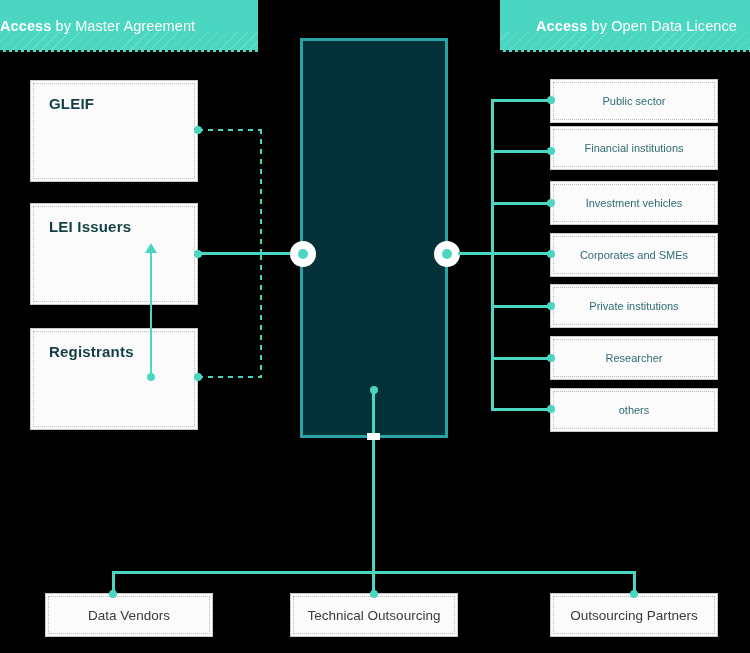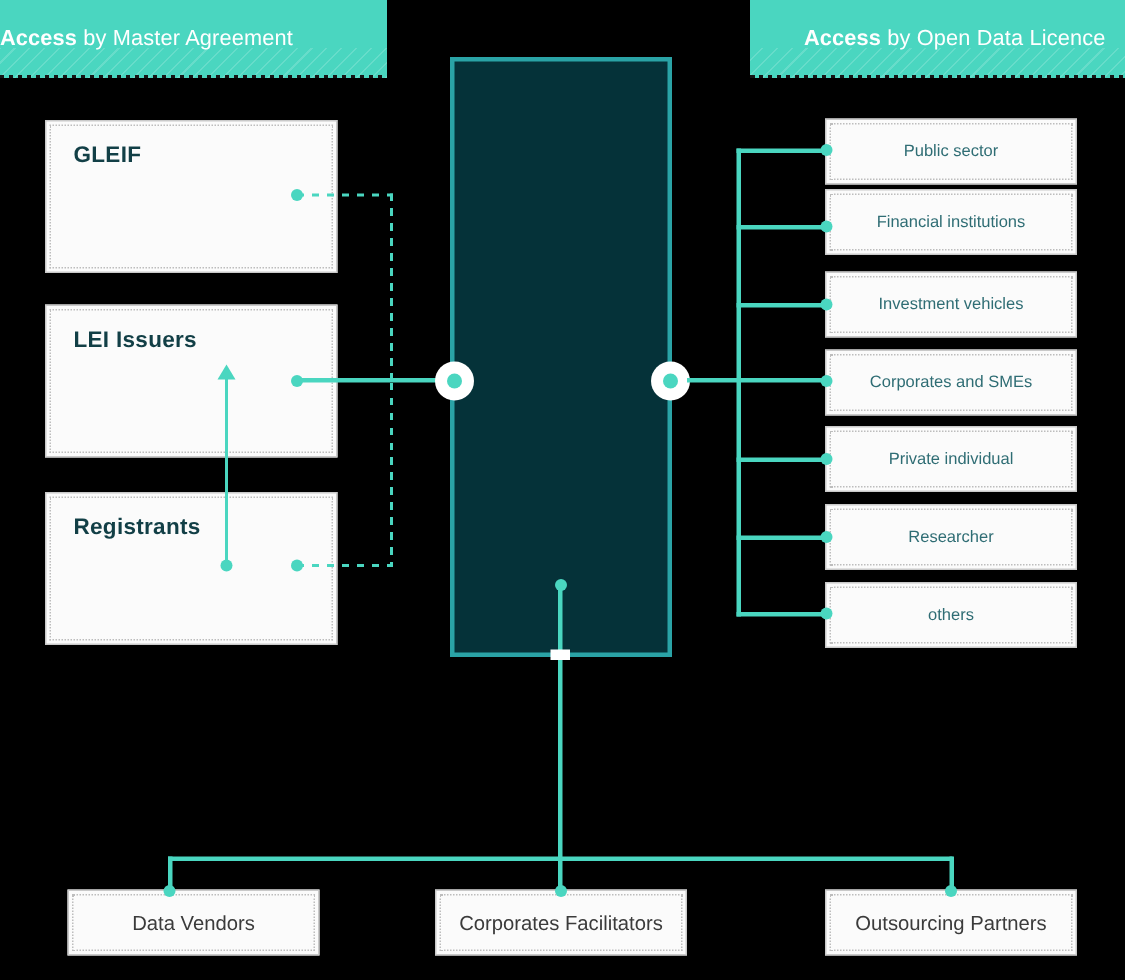--- a/index.html
+++ b/index.html
@@ -68,21 +68,21 @@
     content: "";
     position: absolute;
     left: 2px; right: 2px; top: 2px; bottom: 2px;
     border: 1px dotted #bdbdbd;
     pointer-events: none;
   }
   .box .lbl { position: relative; z-index: 2; }
 
   
   .box-left {
-    width: 195px; height: 102px;
+    width: 168px; height: 102px;
     align-items: flex-start;
     justify-content: flex-start;
     padding: 14px 0 0 18px;
   }
   .box-left .lbl {
     color: #123f46;
     font-size: 15px;
     font-weight: 700;
     letter-spacing: .2px;
   }
@@ -209,34 +209,34 @@
   <div class="box box-right" style="left:550px; top:126px;">
     <span class="lbl">Financial institutions</span>
   </div>
   <div class="box box-right" style="left:550px; top:181px;">
     <span class="lbl">Investment vehicles</span>
   </div>
   <div class="box box-right" style="left:550px; top:233px;">
     <span class="lbl">Corporates and SMEs</span>
   </div>
   <div class="box box-right" style="left:550px; top:284px;">
-    <span class="lbl">Private individual</span>
+    <span class="lbl">Private institutions</span>
   </div>
   <div class="box box-right" style="left:550px; top:336px;">
     <span class="lbl">Researcher</span>
   </div>
   <div class="box box-right" style="left:550px; top:388px;">
     <span class="lbl">others</span>
   </div>
 
   <div class="box box-bottom" style="left:45px; top:593px;">
     <span class="lbl">Data Vendors</span>
   </div>
   <div class="box box-bottom" style="left:290px; top:593px;">
-    <span class="lbl">Corporates Facilitators</span>
+    <span class="lbl">Technical Outsourcing</span>
   </div>
   <div class="box box-bottom" style="left:550px; top:593px;">
     <span class="lbl">Outsourcing Partners</span>
   </div>
 
   <div class="dot" style="left:194px; top:126px;"></div>
   <div class="ln-dash-h" style="left:198px; top:129px; width:64px;"></div>
   <div class="ln-dash-v" style="left:260px; top:129px; height:127px;"></div>
 
   <div class="dot" style="left:194px; top:373px;"></div>

